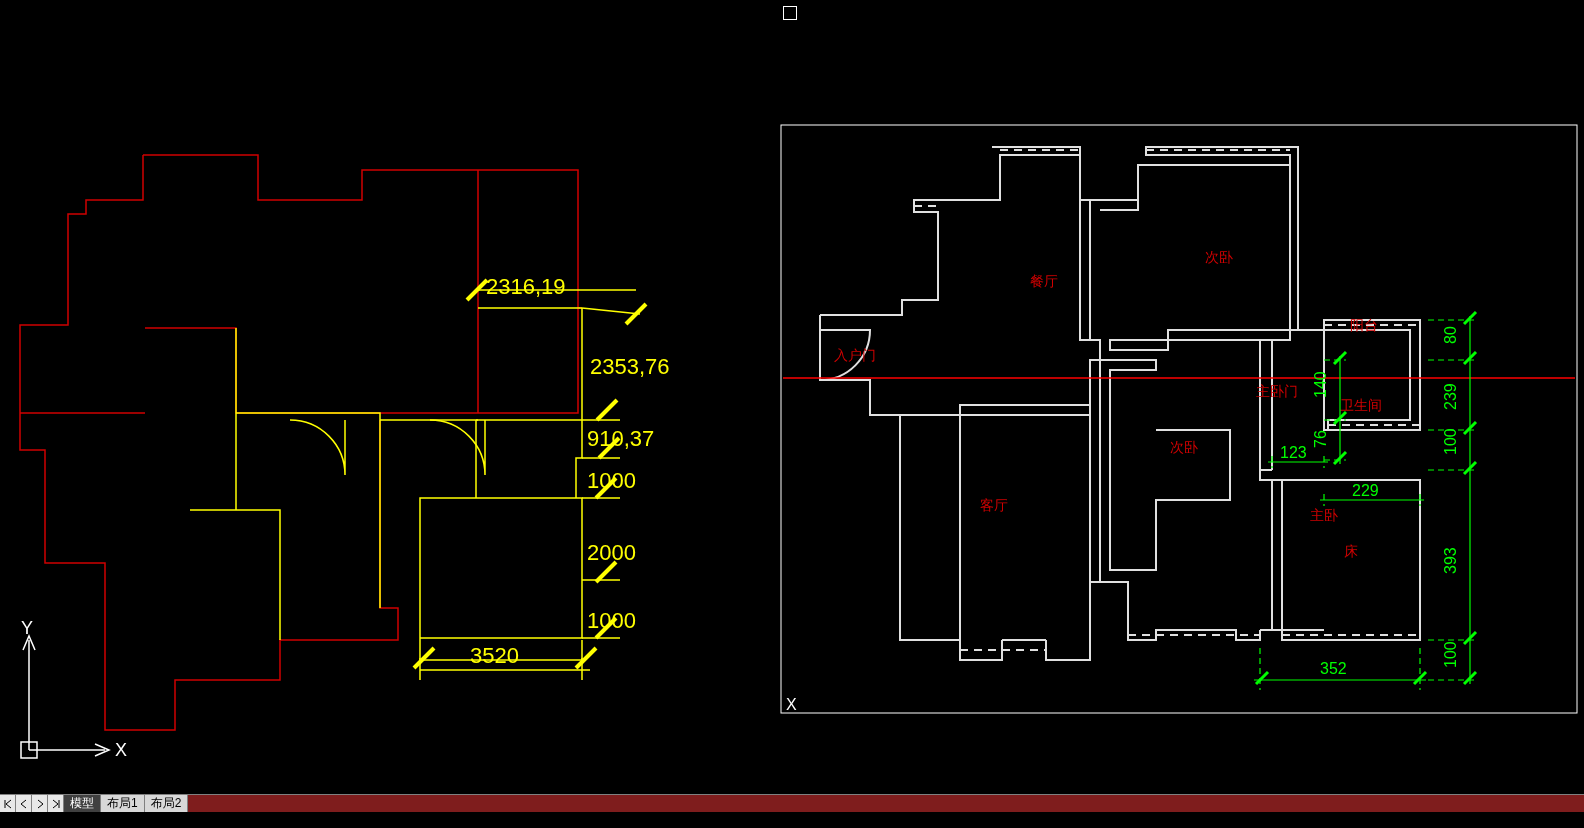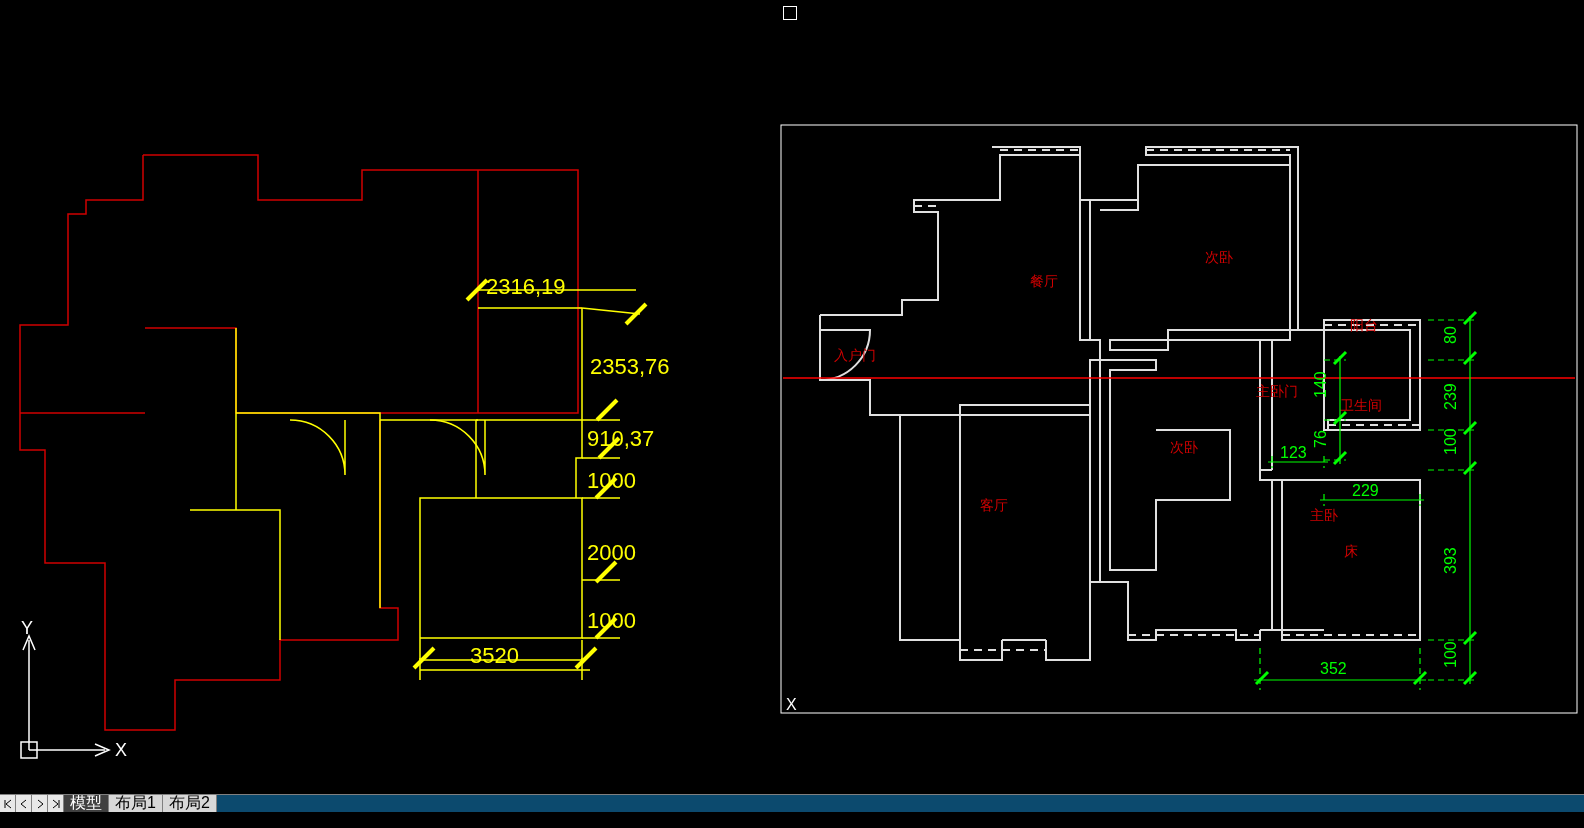--- a/index.html
+++ b/index.html
@@ -40,24 +40,24 @@
   .green-line { stroke: #00ff00; stroke-width: 1.2; fill: none; }
   .green-dash { stroke: #00ff00; stroke-width: 1.2; fill: none; stroke-dasharray: 6 4; }
   .green-text { fill: #00ff00; font-size: 16px; font-family: Arial; }
   .red-line-thick { stroke: #ff0000; stroke-width: 1.5; fill: none; }
   
   .tabbar {
     position: absolute;
     left: 0; bottom: 16px;
     height: 18px;
     width: 100%;
-    background: #0c4a6e;
+    background: #7f1d1d;
     display: flex;
     align-items: stretch;
-    font-size: 16px;
+    font-size: 12px;
     color: #000;
     border-top: 1px solid #808080;
   }
   .tabbtn {
     width: 16px;
     background: #e8e8e8;
     border-right: 1px solid #808080;
     display: flex;
     align-items: center;
     justify-content: center;

